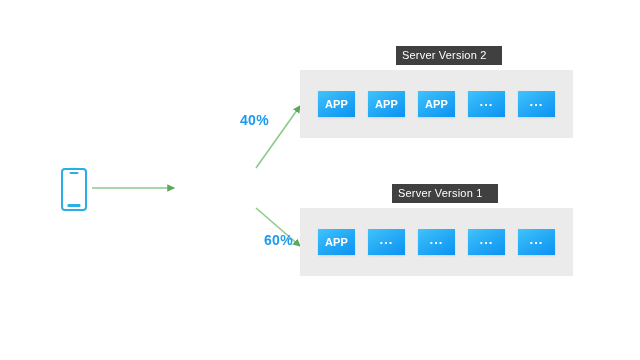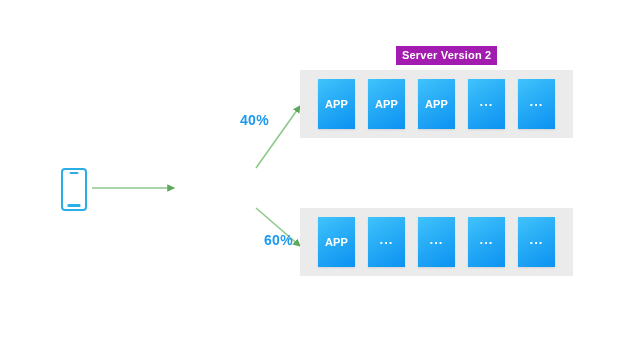--- a/index.html
+++ b/index.html
@@ -110,21 +110,21 @@
     top: 0;
     width: 100%;
     height: 100%;
     display: flex;
     align-items: center;
     justify-content: center;
     gap: 13px;
   }
   .tile {
     width: 37px;
-    height: 50px;
+    height: 26px;
     background: linear-gradient(150deg, #41C3FC 0%, #27ACF6 45%, #0C92F2 100%);
     display: flex;
     align-items: center;
     justify-content: center;
     box-shadow: 0 1px 2px rgba(0,0,0,0.10);
   }
   .tile .tile-label {
     color: #ffffff;
     font-size: 11px;
     font-weight: bold;
@@ -133,26 +133,26 @@
   .tile.dots .tile-label {
     font-size: 13px;
     letter-spacing: 1px;
     line-height: 6px;
     transform: translateY(-2px);
   }
 
   
   .chip {
     position: absolute;
-    background: #a21caf;
+    background: #404040;
     color: #ffffff;
     font-size: 11px;
-    font-weight: bold;
+    font-weight: normal;
     letter-spacing: 0.2px;
-    padding: 3px 6px 4px 6px;
+    padding: 3px 15px 4px 6px;
     white-space: nowrap;
   }
   .chip-top { left: 396px; top: 46px; }
   .chip-bot { left: 392px; top: 184px; }
 </style>
 </head>
 <body>
 
 <div id="canvas">
 
@@ -199,20 +199,21 @@
       </div>
       <div class="tile dots">
         <span class="tile-label">...</span>
       </div>
       <div class="tile dots">
         <span class="tile-label">...</span>
       </div>
     </div>
   </div>
 
+  <div class="chip chip-bot">Server Version 1</div>
   <div class="panel panel-bot">
     <div class="tiles">
       <div class="tile">
         <span class="tile-label">APP</span>
       </div>
       <div class="tile dots">
         <span class="tile-label">...</span>
       </div>
       <div class="tile dots">
         <span class="tile-label">...</span>

